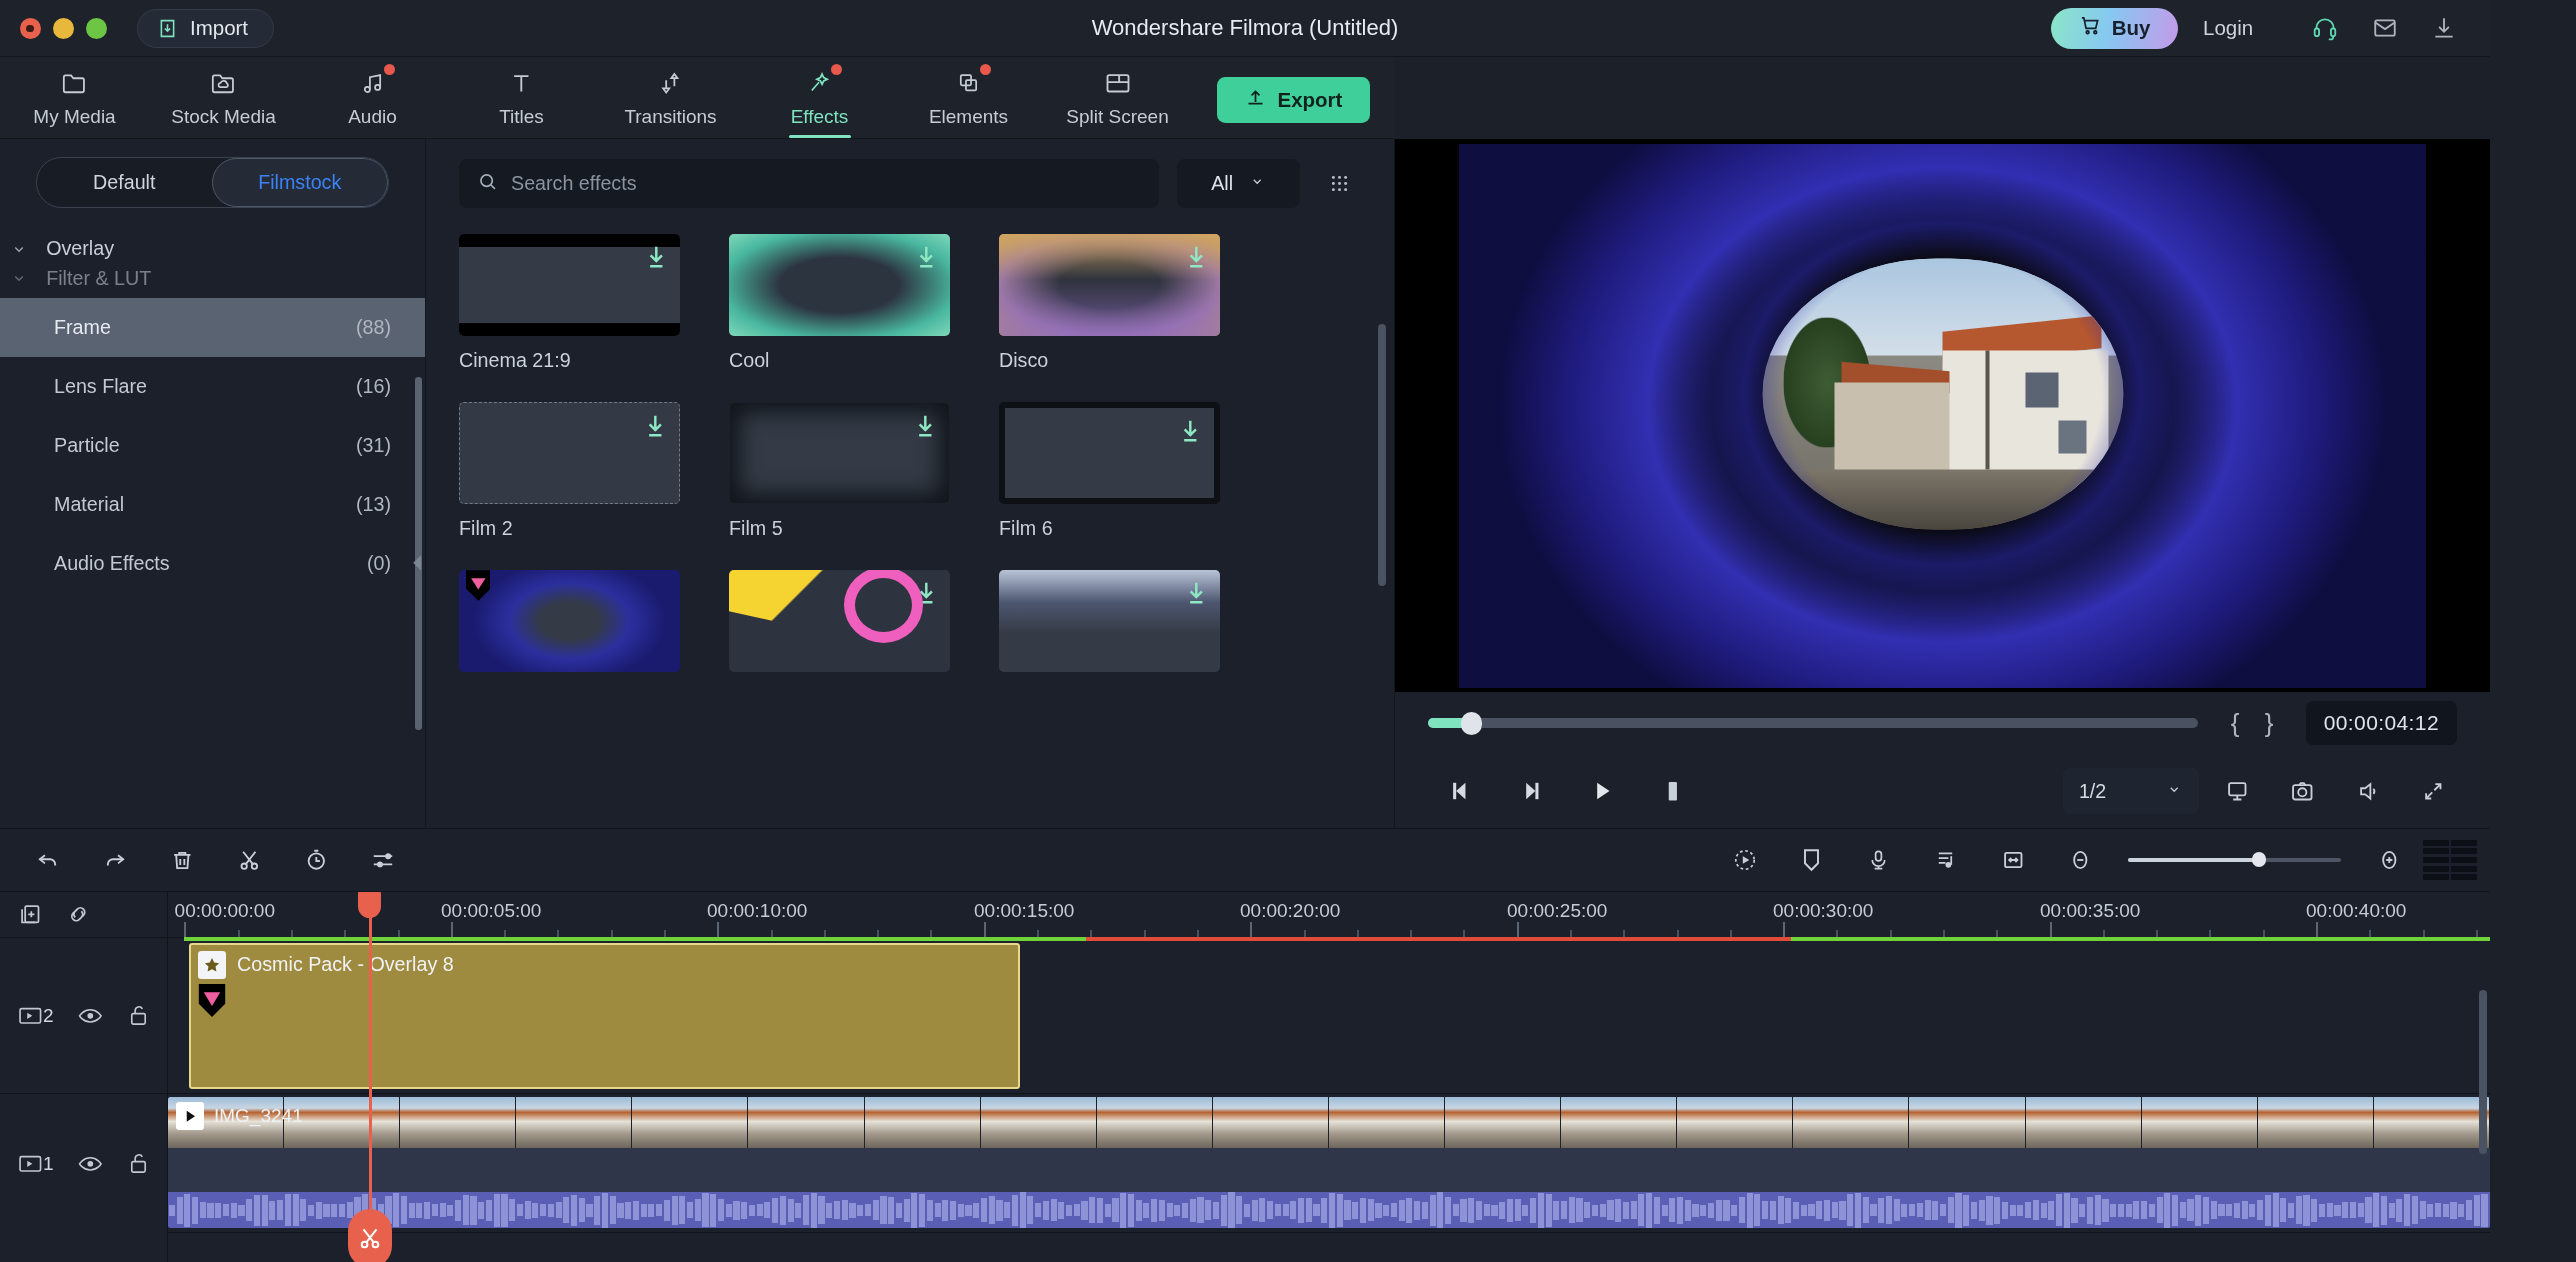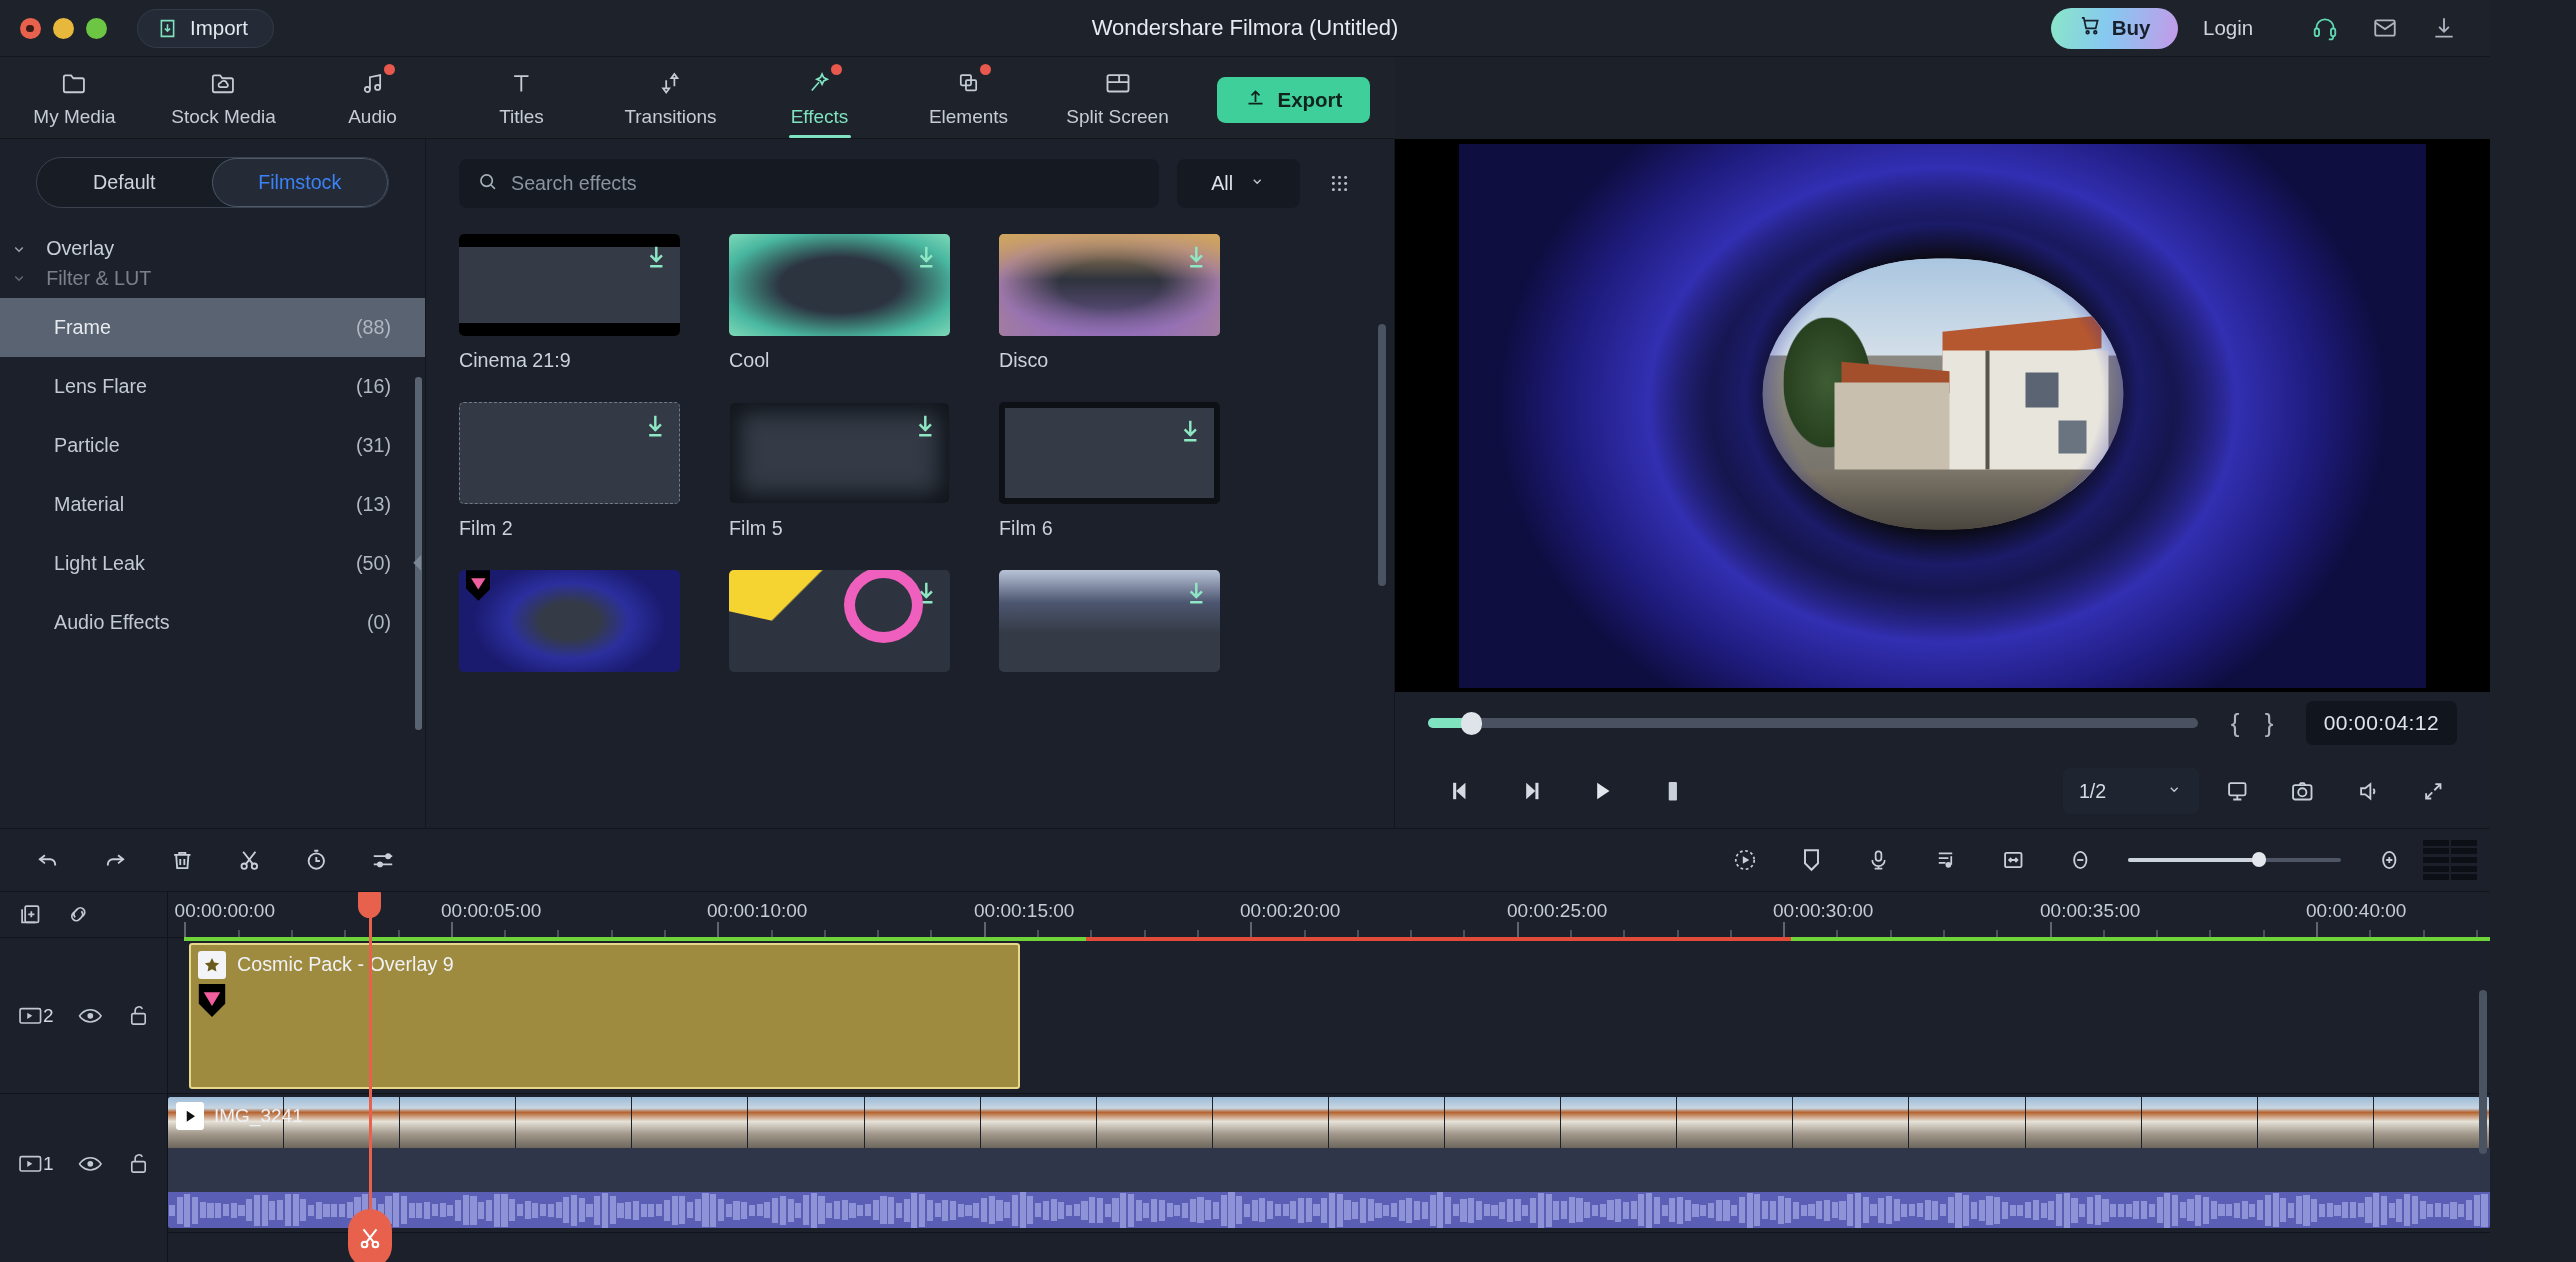--- a/index.html
+++ b/index.html
@@ -432,24 +432,20 @@
           <span class="cname">Lens Flare</span>
           <span class="cnt">(16)</span>
         </div>
         <div class="cat-row child">
           <span class="cname">Particle</span>
           <span class="cnt">(31)</span>
         </div>
         <div class="cat-row child">
           <span class="cname">Material</span>
           <span class="cnt">(13)</span>
-        </div>
-        <div class="cat-row child">
-          <span class="cname">Light Leak</span>
-          <span class="cnt">(50)</span>
         </div>
         <div class="cat-row child">
           <span class="cname">Audio Effects</span>
           <span class="cnt">(0)</span>
         </div>
 
       </div>
 
       <div class="sb-scroll"></div>
       <div class="collapse-arrow">
@@ -926,21 +922,21 @@
       </div>
 
       <div class="lane" style="height:156px;">
         <div class="clip-overlay" style="left:21px; top:4.9px; width:831px; height:146px;">
           <div class="clip-label">
             <span class="clip-star">
               <svg width="18" height="18" viewBox="0 0 24 24" fill="#6a5a1c">
                   <path d="M12 2.5l2.9 6.1 6.6.9-4.8 4.6 1.2 6.6L12 17.6 6.1 20.7l1.2-6.6L2.5 9.5l6.6-.9z"></path>
                 </svg>
             </span>
-            <span class="clip-title">Cosmic Pack - Overlay 9</span>
+            <span class="clip-title">Cosmic Pack - Overlay 8</span>
           </div>
           <span class="clip-gem">
             <svg width="28" height="33" viewBox="0 0 24 30">
                 <path d="M0 0h24v18l-12 12L0 18z" fill="#000"></path>
                 <path d="M4.5 7.5h15L12 20z" fill="#ef5fa0"></path>
               </svg>
           </span>
         </div>
       </div>
 

